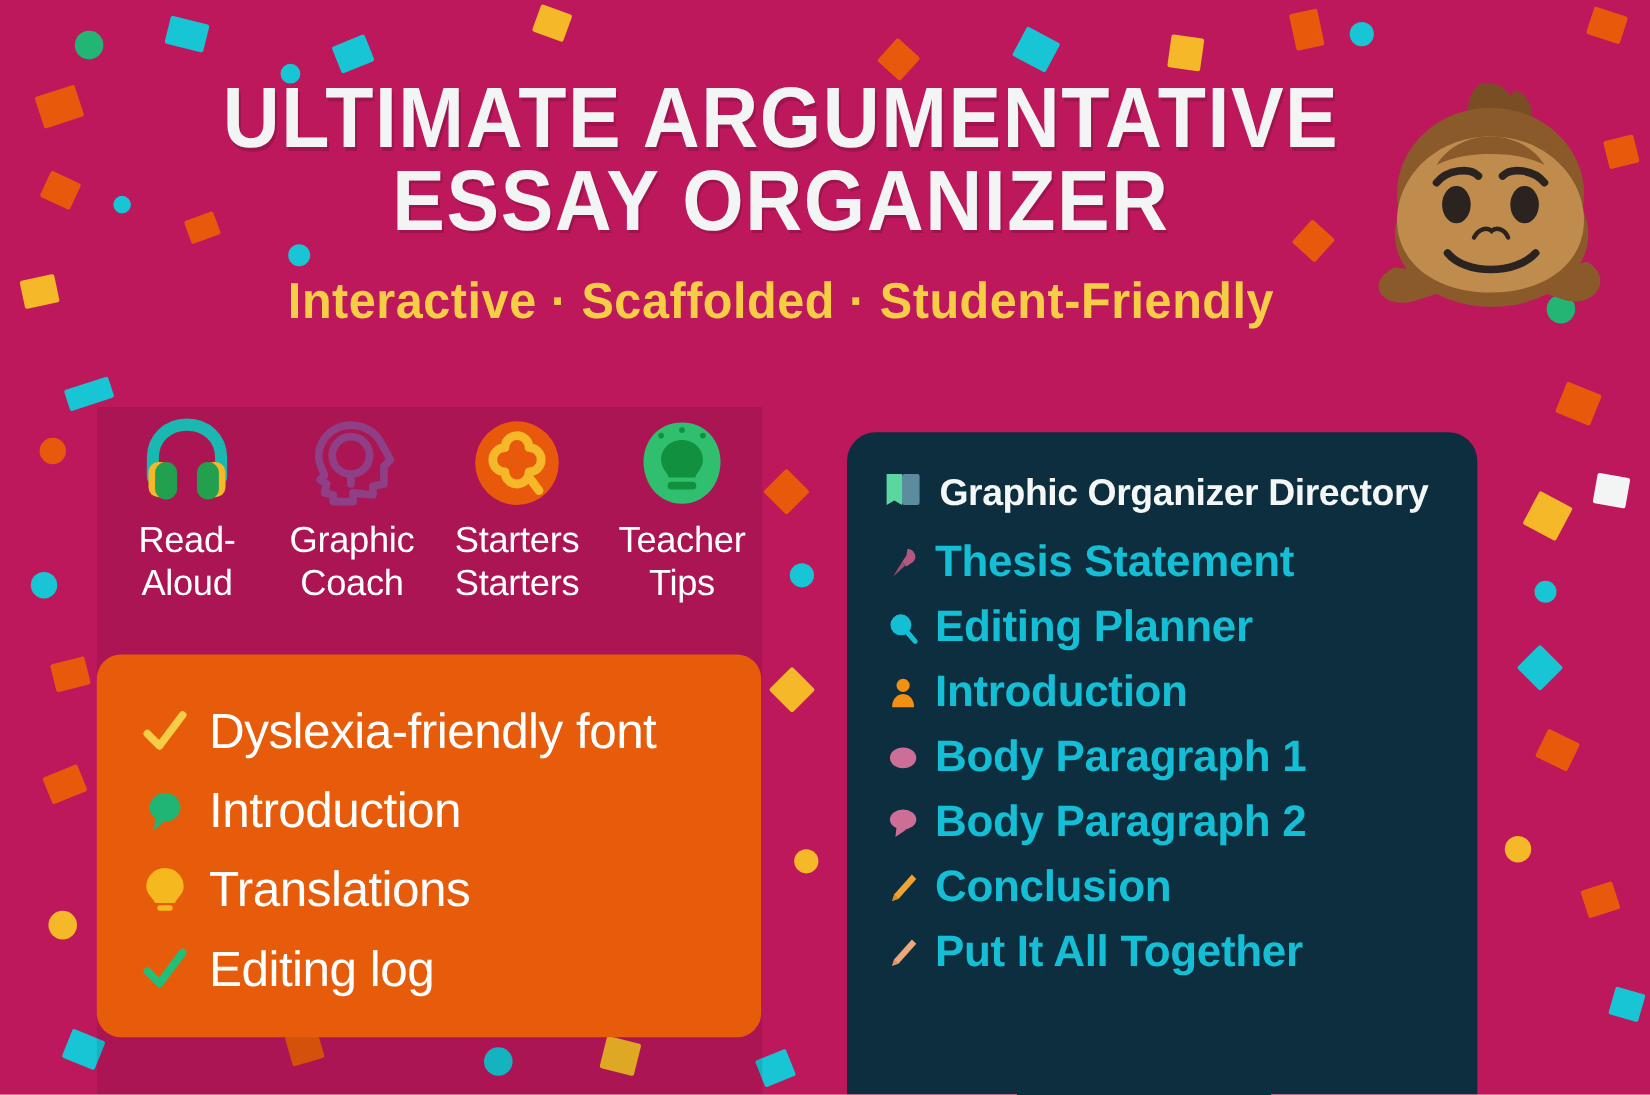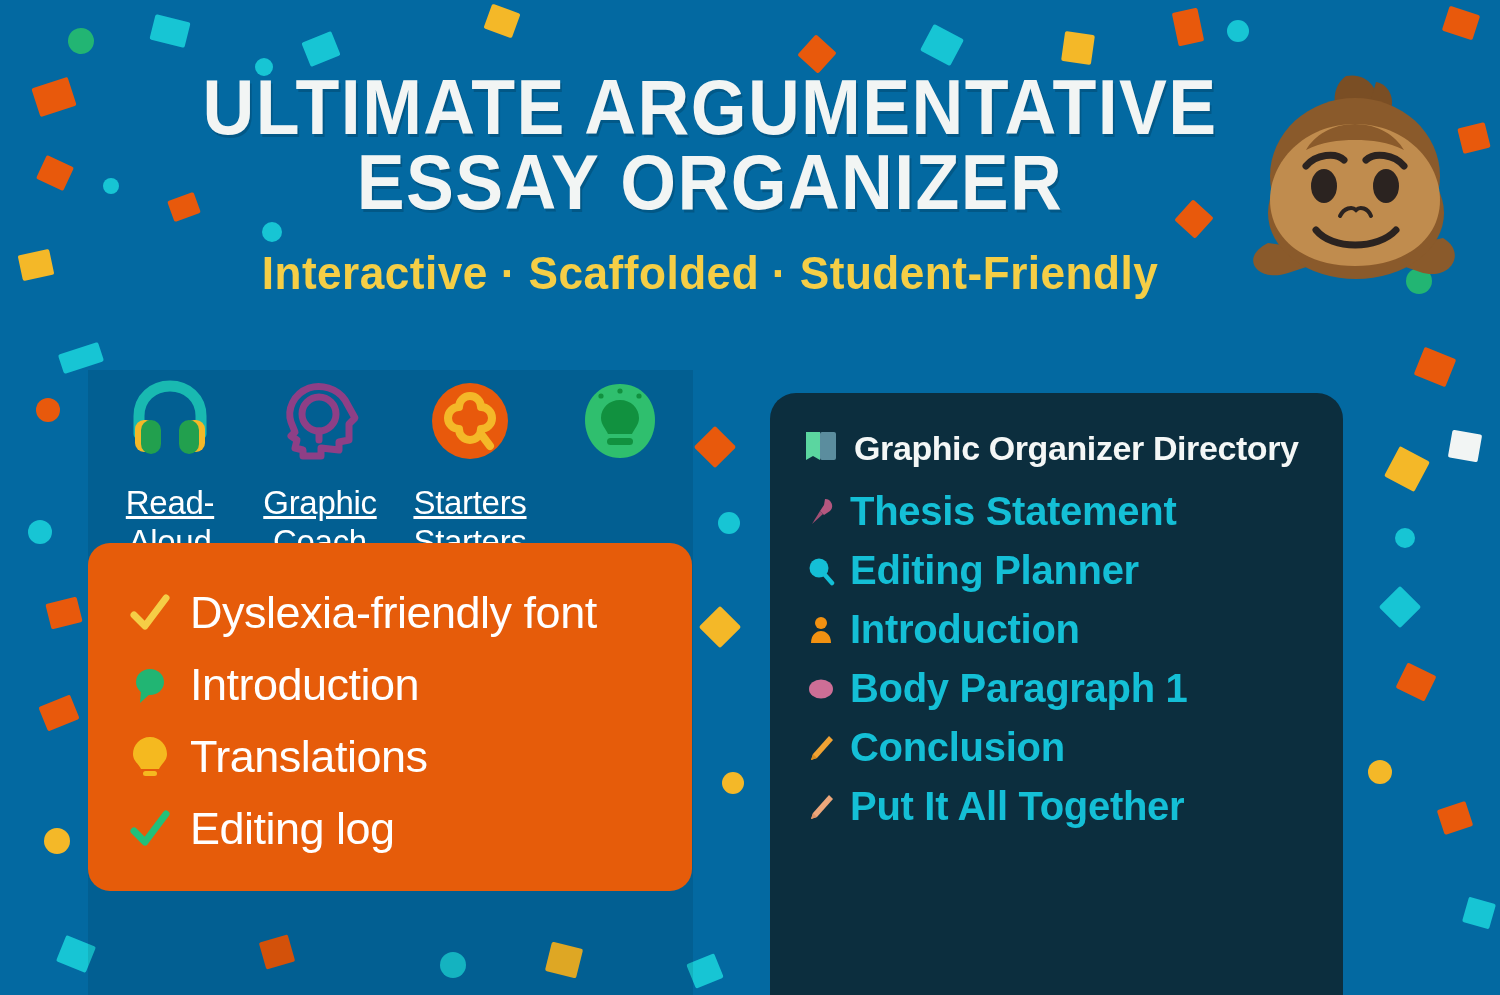--- a/index.html
+++ b/index.html
@@ -5,21 +5,21 @@
 <style>
   * { box-sizing: border-box; margin: 0; padding: 0; }
   html, body {
     width: 1500px; height: 995px;
     overflow: hidden;
     font-family: "Liberation Sans", sans-serif;
   }
   #stage {
     position: relative;
     width: 1500px; height: 995px;
-    background: #0369a1;
+    background: #be185d;
     overflow: hidden;
   }
 
   
   #confetti { position: absolute; inset: 0; pointer-events: none; }
   .c { position: absolute; }
   .c.sq  { border-radius: 2px; }
   .c.dot { border-radius: 50%; }
 
   
@@ -69,34 +69,33 @@
     display: flex;
     justify-content: space-between;
     align-items: flex-start;
   }
   .icon-cell {
     width: 140px;
     display: flex; flex-direction: column; align-items: center;
   }
   .icon-art { width: 86px; height: 86px; display: block; }
   .icon-label {
-    margin-top: 20px;
+    margin-top: 8px;
     font-family: "Liberation Sans", sans-serif;
     font-weight: 400;
     font-size: 33px;
     line-height: 1.18;
     color: #ffffff;
     text-align: center;
     letter-spacing: -0.3px;
-    text-decoration: underline;
   }
 
   
   .feature-card {
-    position: absolute; left: 88px; top: 543px;
+    position: absolute; left: 88px; top: 595px;
     width: 604px; height: 348px;
     background: #e65c0a;
     border-radius: 22px;
     padding: 34px 30px 20px 36px;
   }
   .feature-row {
     display: flex; align-items: center;
     height: 72px;
   }
   .feature-ico {
@@ -278,20 +277,24 @@
 
     <div class="icon-cell">
       <svg class="icon-art" viewBox="0 0 86 86">
         <path d="M43 6 C64 6 78 22 78 42 C78 62 64 80 43 80 C22 80 8 62 8 42 C8 22 22 6 43 6 Z" fill="#2fbf6e"></path>
         <path d="M43 22 C54 22 62 30 62 40 C62 47 57 51 55 56 L31 56 C29 51 24 47 24 40 C24 30 32 22 43 22 Z" fill="#11913f"></path>
         <rect x="30" y="60" width="26" height="7" rx="3.5" fill="#11913f"></rect>
         <circle cx="24" cy="18" r="2.6" fill="#11913f"></circle>
         <circle cx="43" cy="13" r="2.6" fill="#11913f"></circle>
         <circle cx="62" cy="18" r="2.6" fill="#11913f"></circle>
       </svg>
+      <div class="icon-label">
+        <span>Teacher</span><br>
+        <span>Tips</span>
+      </div>
     </div>
 
   </div>
 
   <div class="feature-card">
 
     <div class="feature-row">
       <span class="feature-ico">
         <svg width="44" height="44" viewBox="0 0 44 44">
             <path d="M6 24 L17 35 L38 7" stroke="#f5ce46" stroke-width="7" fill="none" stroke-linecap="round" stroke-linejoin="round"></path>
@@ -375,20 +378,29 @@
 
     <div class="dir-item">
       <span class="dir-ico">
         <svg width="28" height="24" viewBox="0 0 28 24">
             <ellipse cx="14" cy="12" rx="12" ry="9.5" fill="#cd6e96"></ellipse>
           </svg>
       </span>
       <span class="dir-text">Body Paragraph 1</span>
     </div>
 
+    <div class="dir-item">
+      <span class="dir-ico">
+        <svg width="28" height="28" viewBox="0 0 28 28">
+            <ellipse cx="14" cy="11" rx="12" ry="9" fill="#cd6e96"></ellipse>
+            <path d="M8 18 L7 27 L17 20 Z" fill="#cd6e96"></path>
+          </svg>
+      </span>
+      <span class="dir-text">Body Paragraph 2</span>
+    </div>
 
     <div class="dir-item">
       <span class="dir-ico">
         <svg width="28" height="30" viewBox="0 0 28 30">
             <path d="M22 3 L26 7 L10 25 L4 27 L6 21 Z" fill="#f0a233"></path>
             <path d="M4 27 L6 21 L10 25 Z" fill="#d98b1d"></path>
           </svg>
       </span>
       <span class="dir-text">Conclusion</span>
     </div>

